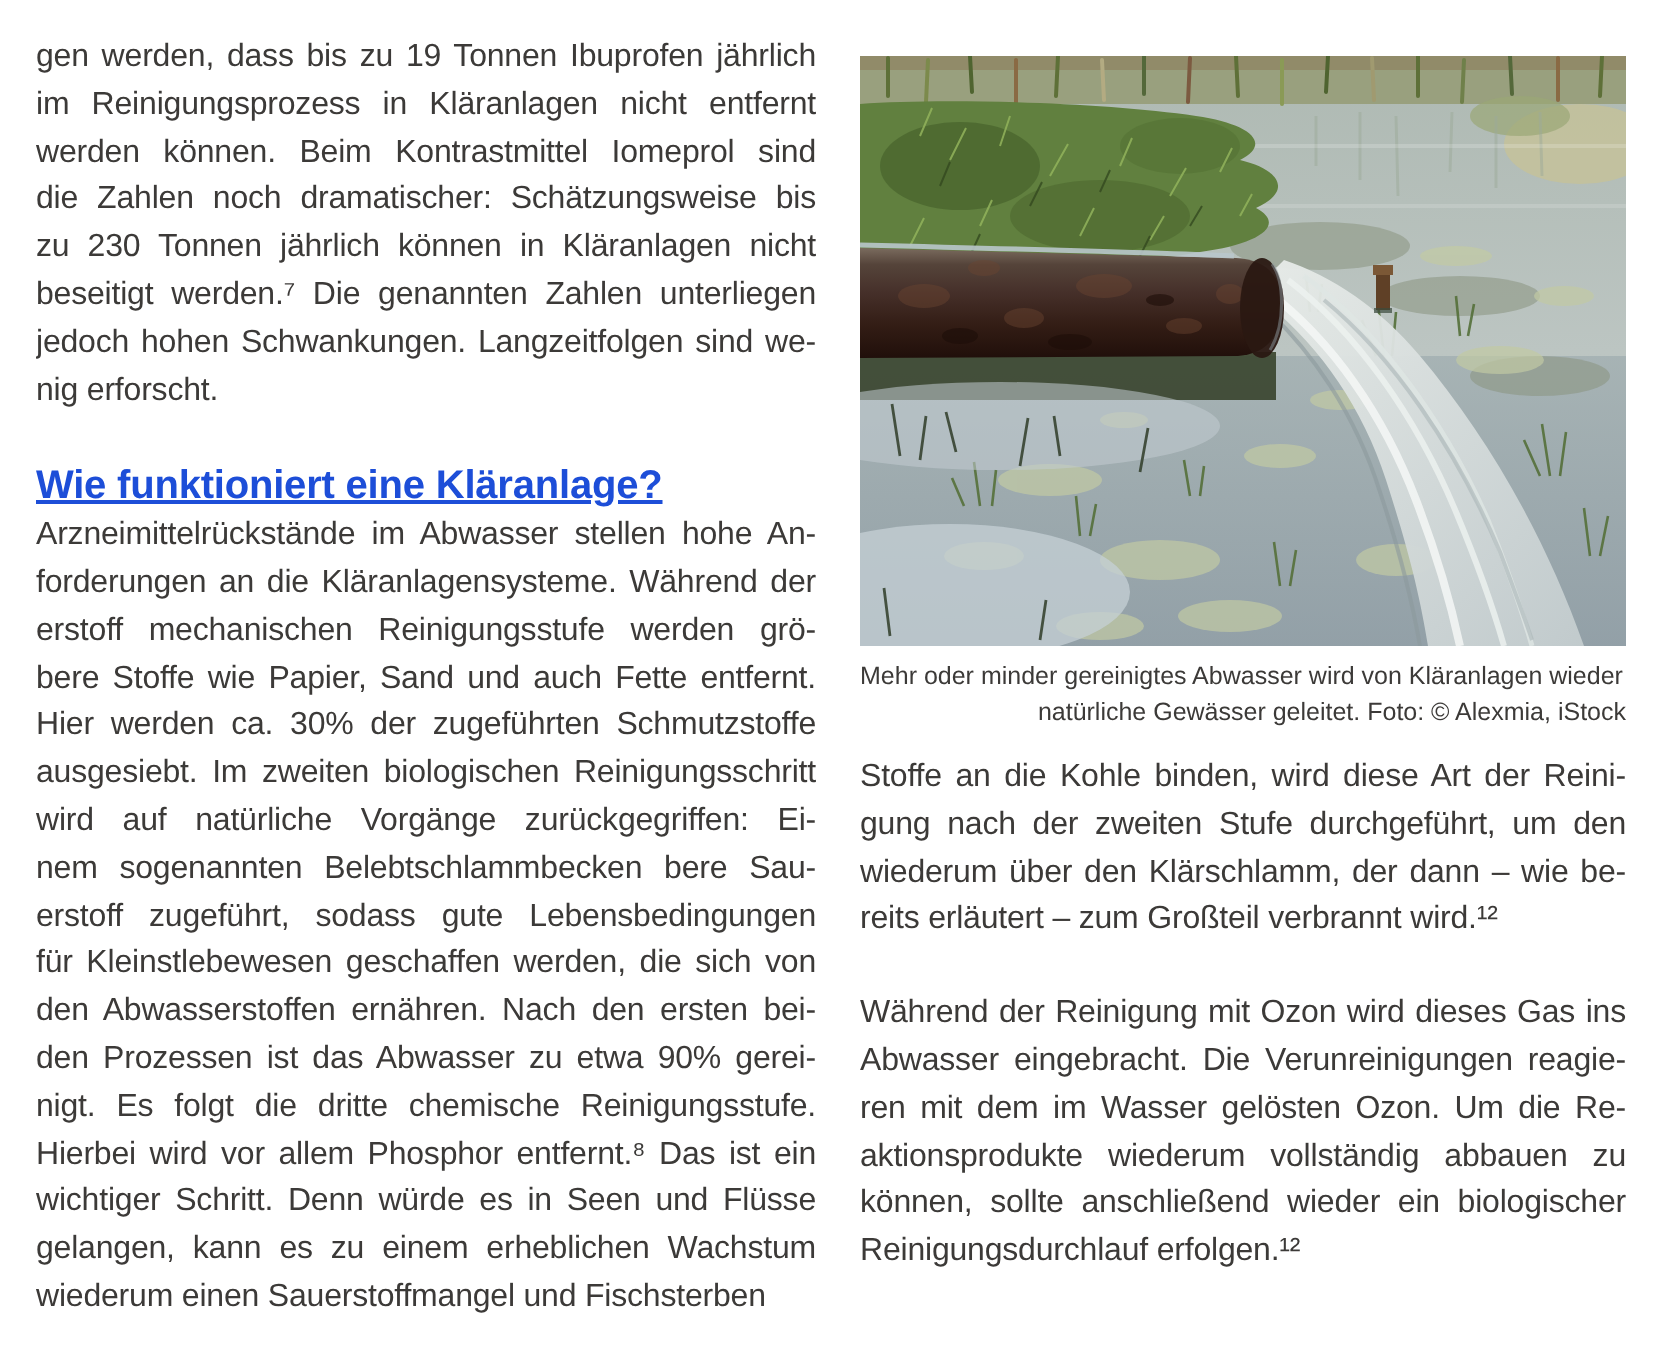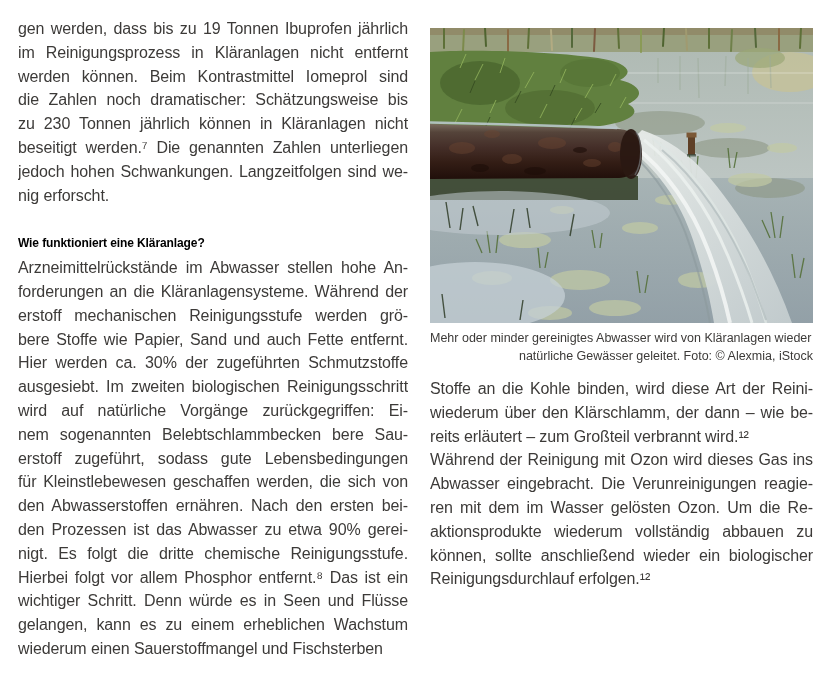--- a/index.html
+++ b/index.html
@@ -17,38 +17,38 @@
   .para .tline{
     font-size:16px;line-height:23.8px;height:23.8px;
     letter-spacing:-0.1px;
     text-align:justify;text-align-last:justify;
     overflow:hidden;white-space:nowrap;
   }
   .para .tline.tline-last{text-align-last:left;}
 
   .heading{
     margin:25px 0 0 0;
-    font-size:12px;line-height:23.8px;height:23.8px;
-    font-weight:bold;color:#000000;letter-spacing:-0.1px;
+    font-size:20px;line-height:23.8px;height:23.8px;
+    font-weight:bold;color:#1d4ed8;letter-spacing:-0.1px;text-decoration:underline;
   }
 
   .photo{
     width:383px;height:295px;overflow:hidden;background:#b2bdb8;
   }
   .photo svg{display:block;}
 
   .caption{margin-top:7px;}
   .caption .tline{
     font-size:12.5px;line-height:17.5px;height:17.5px;
     text-align:right;text-align-last:right;
     color:#3c3a38;white-space:nowrap;overflow:hidden;
   }
 
   .rc-para1{margin-top:12px;}
-  .rc-para2{}
+  .rc-para2{margin-top:23px;}
   .lc-para2{margin-top:0;}
 </style>
 </head>
 <body>
 
 <div class="col col-left">
   <div class="para">
       <div class="tline">gen werden, dass bis zu 19 Tonnen Ibuprofen jährlich</div>
       <div class="tline">im Reinigungsprozess in Kläranlagen nicht entfernt</div>
       <div class="tline">werden können. Beim Kontrastmittel Iomeprol sind</div>
@@ -66,21 +66,21 @@
       <div class="tline">bere Stoffe wie Papier, Sand und auch Fette entfernt.</div>
       <div class="tline">Hier werden ca. 30% der zugeführten Schmutzstoffe</div>
       <div class="tline">ausgesiebt. Im zweiten biologischen Reinigungsschritt</div>
       <div class="tline">wird auf natürliche Vorgänge zurückgegriffen: Ei-</div>
       <div class="tline">nem sogenannten Belebtschlammbecken bere Sau-</div>
       <div class="tline">erstoff zugeführt, sodass gute Lebensbedingungen</div>
       <div class="tline">für Kleinstlebewesen geschaffen werden, die sich von</div>
       <div class="tline">den Abwasserstoffen ernähren. Nach den ersten bei-</div>
       <div class="tline">den Prozessen ist das Abwasser zu etwa 90% gerei-</div>
       <div class="tline">nigt. Es folgt die dritte chemische Reinigungsstufe.</div>
-      <div class="tline">Hierbei folgt vor allem Phosphor entfernt.⁸ Das ist ein</div>
+      <div class="tline">Hierbei wird vor allem Phosphor entfernt.⁸ Das ist ein</div>
       <div class="tline">wichtiger Schritt. Denn würde es in Seen und Flüsse</div>
       <div class="tline">gelangen, kann es zu einem erheblichen Wachstum</div>
       <div class="tline tline-last">wiederum einen Sauerstoffmangel und Fischsterben</div>
     </div>
 </div>
 
 <div class="col col-right">
 
   <div class="photo">
     <svg width="383" height="295" viewBox="0 0 383 295" preserveAspectRatio="none">
@@ -237,20 +237,21 @@
     </svg>
   </div>
 
   <div class="caption">
       <div class="tline">Mehr oder minder gereinigtes Abwasser wird von Kläranlagen wieder in</div>
       <div class="tline tline-last">natürliche Gewässer geleitet. Foto: © Alexmia, iStock</div>
     </div>
 
   <div class="para rc-para1">
       <div class="tline">Stoffe an die Kohle binden, wird diese Art der Reini-</div>
+      <div class="tline">gung nach der zweiten Stufe durchgeführt, um den</div>
       <div class="tline">wiederum über den Klärschlamm, der dann – wie be-</div>
       <div class="tline tline-last">reits erläutert – zum Großteil verbrannt wird.¹²</div>
     </div>
   <div class="para rc-para2">
       <div class="tline">Während der Reinigung mit Ozon wird dieses Gas ins</div>
       <div class="tline">Abwasser eingebracht. Die Verunreinigungen reagie-</div>
       <div class="tline">ren mit dem im Wasser gelösten Ozon. Um die Re-</div>
       <div class="tline">aktionsprodukte wiederum vollständig abbauen zu</div>
       <div class="tline">können, sollte anschließend wieder ein biologischer</div>
       <div class="tline tline-last">Reinigungsdurchlauf erfolgen.¹²</div>

